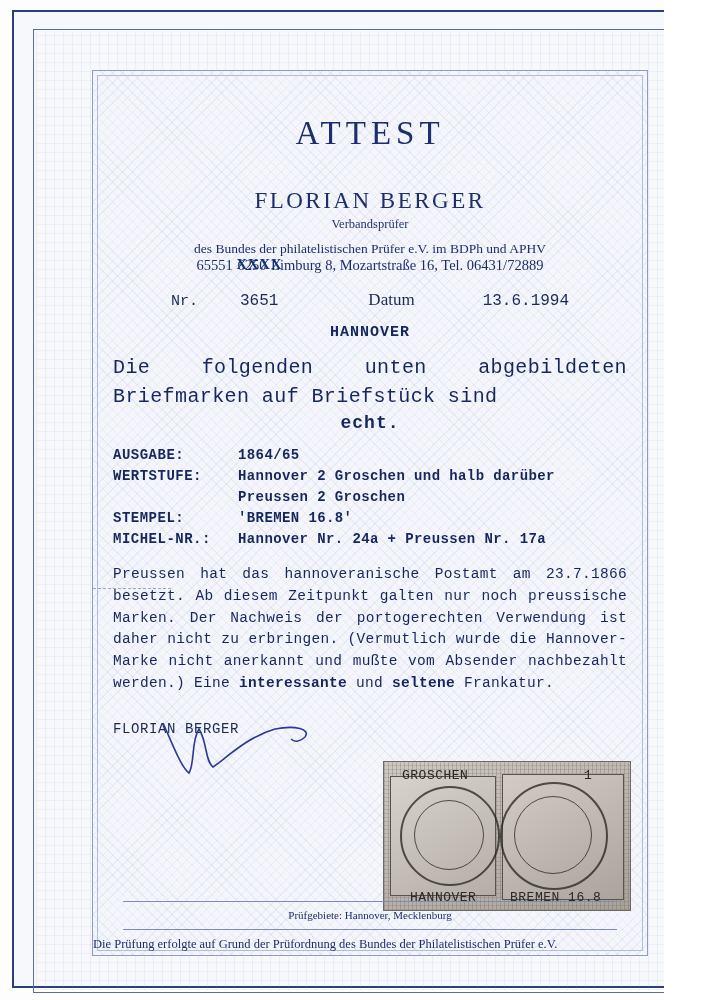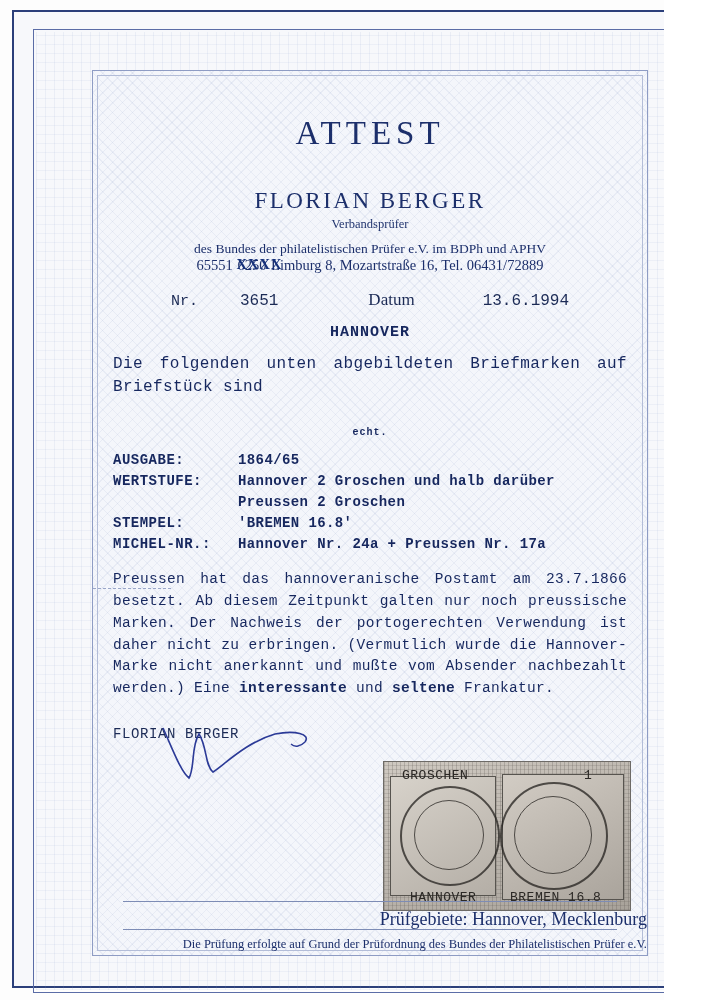--- a/index.html
+++ b/index.html
@@ -161,31 +161,31 @@
     color: #16275e;
   }
 
   .mono {
     font-family: "Liberation Mono", monospace;
     color: #16275e;
   }
 
   .intro {
     margin-top: 12px;
-    font-size: 16px;
+    font-size: 20px;
     line-height: 1.45;
     text-align: justify;
     letter-spacing: 0.4px;
   }
 
   .verdict {
     text-align: center;
     font-weight: bold;
-    font-size: 10px;
-    margin-top: 28px;
+    font-size: 18px;
+    margin-top: 2px;
     letter-spacing: 1px;
   }
 
   .facts {
     margin-top: 12px;
     font-size: 14px;
     line-height: 1.5;
     font-weight: bold;
   }
   .fact-row {
@@ -296,29 +296,29 @@
   .footer-rule {
     position: absolute;
     left: 30px;
     right: 30px;
     border-top: 1px solid #7d8cb5;
   }
   .footer1 {
     position: absolute;
     left: 0; right: 0;
     top: 838px;
-    text-align: right;
-    font-size: 18px;
+    text-align: center;
+    font-size: 11px;
     color: #1c2f6b;
   }
   .footer2 {
     position: absolute;
     left: 0; right: 0;
     top: 866px;
-    text-align: right;
+    text-align: left;
     font-size: 12.5px;
     color: #1c2f6b;
   }
   .left-tick {
     position: absolute;
     left: 0px;
     top: 517px;
     width: 78px;
     border-top: 1px dashed #9aa6c8;
   }

